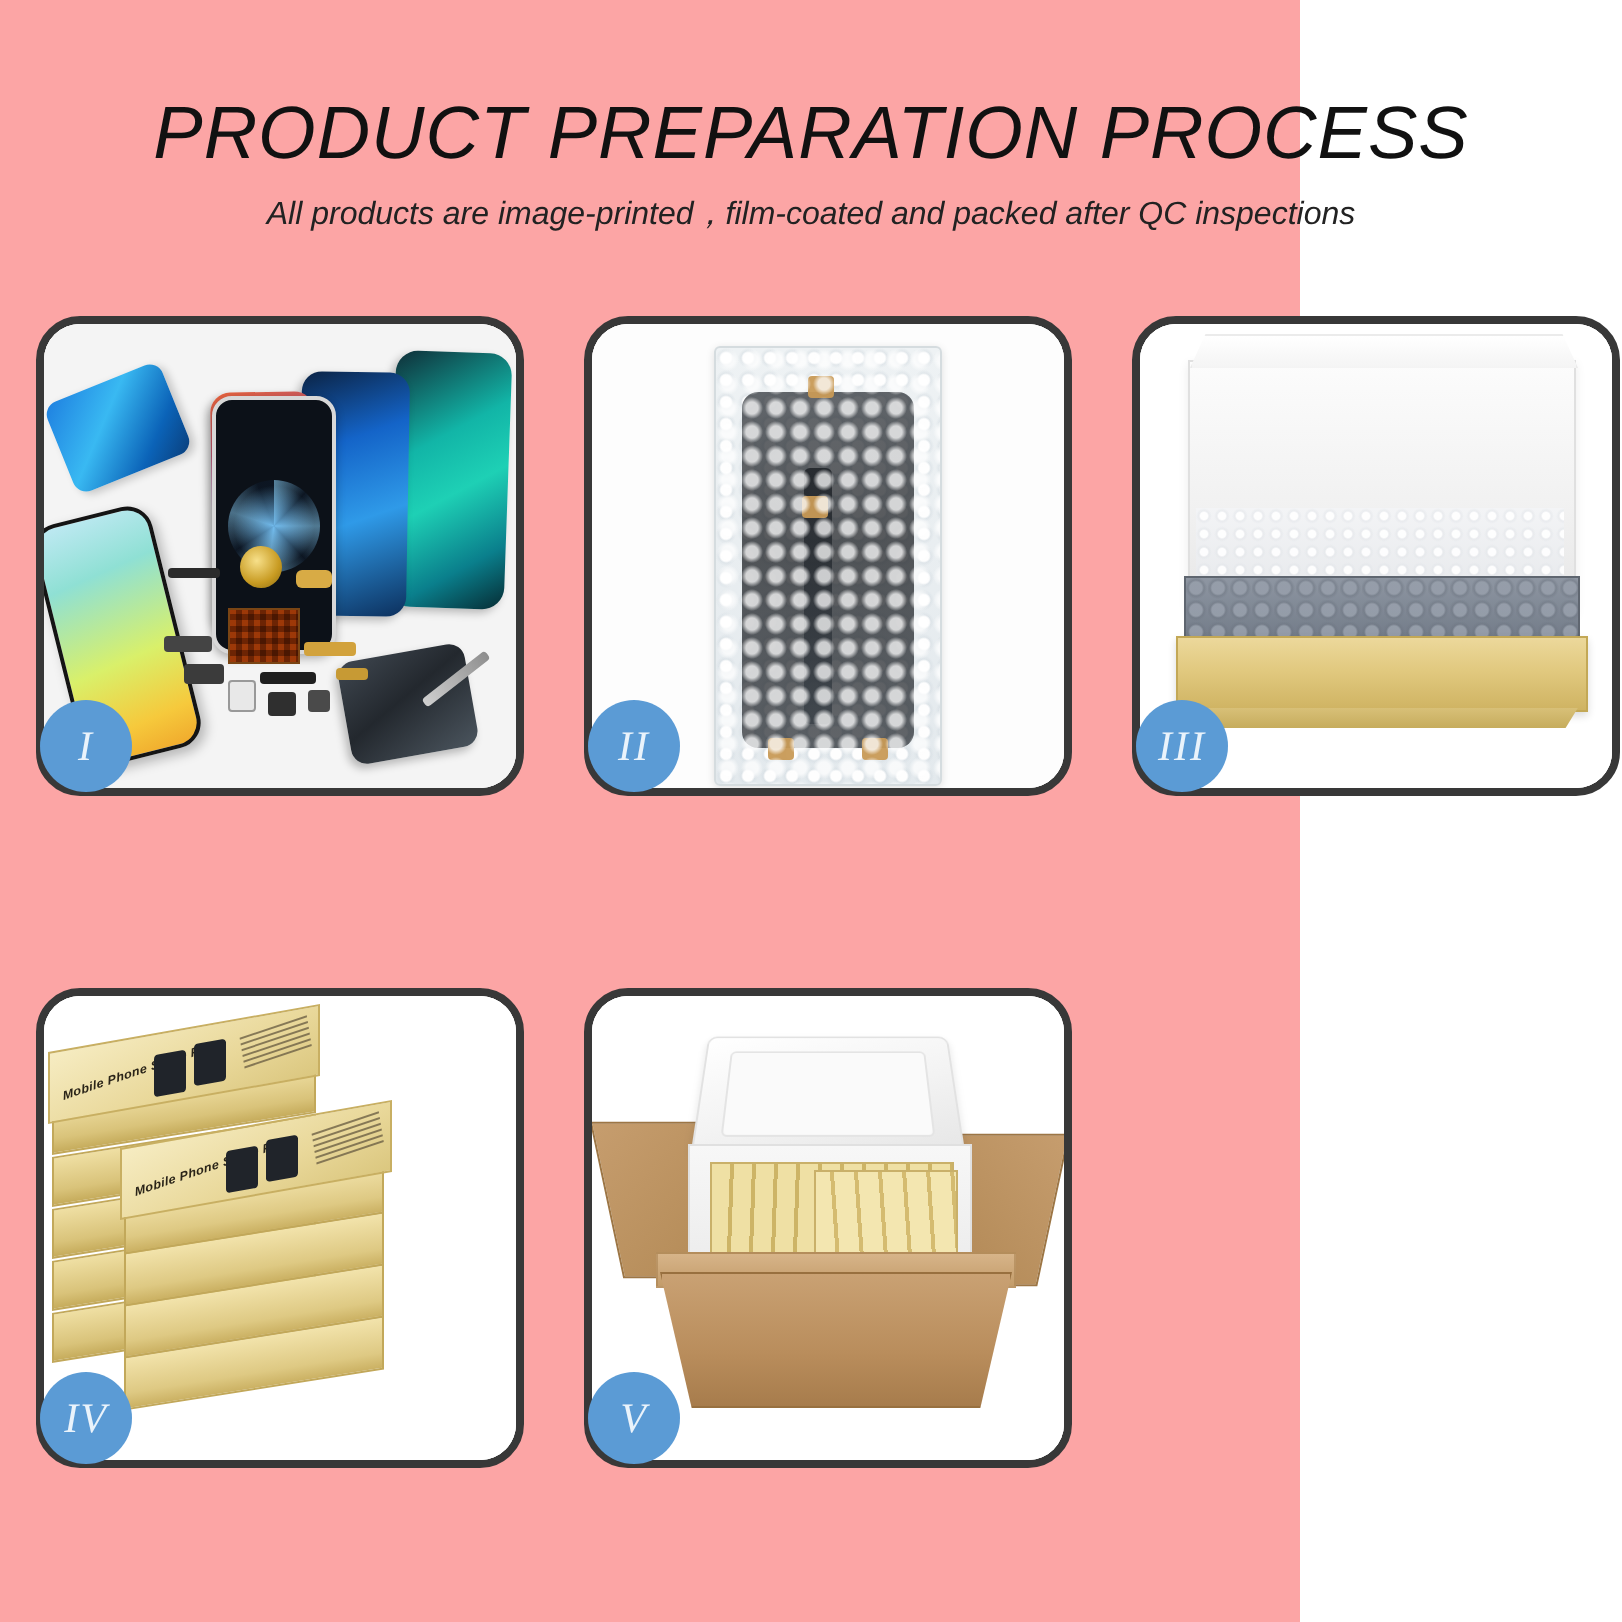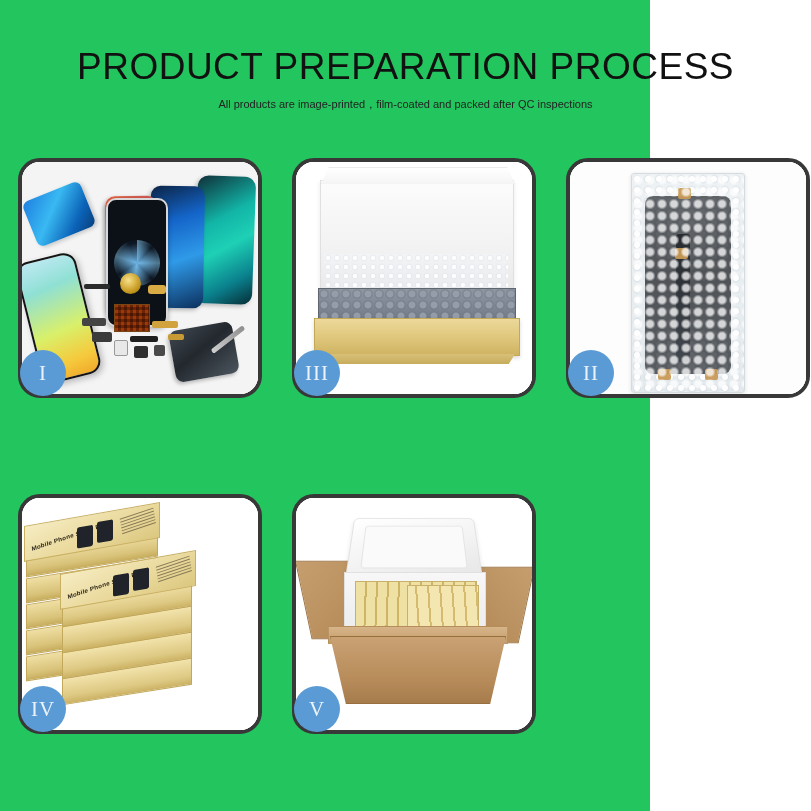--- a/index.html
+++ b/index.html
@@ -3,34 +3,34 @@
 <meta charset="utf-8">
 <style>
   html,body{margin:0;padding:0;}
   body{
     width:811px;height:811px;
     background:#ffffff;
     font-family:"Liberation Sans", sans-serif;
     overflow:hidden;
     position:relative;
   }
-  .page{position:relative;width:650px;height:811px;background:#22c55e;}
+  .page{position:relative;width:650px;height:811px;background:#fca5a5;font-style:italic;}
 
   
   .header{position:absolute;left:0;top:0;width:811px;text-align:center;}
   .title{
     margin:0;padding-top:48px;
     font-size:37px;letter-spacing:0.5px;
     font-weight:400;color:#111;
     font-family:"Liberation Sans", sans-serif;
     line-height:1.05;
   }
   .subtitle{
     margin:0;padding-top:10px;
-    font-size:11px;color:#222;font-weight:400;
+    font-size:16px;color:#222;font-weight:400;
     font-family:"Liberation Sans", sans-serif;
   }
 
   
   .grid{
     position:absolute;left:18px;top:158px;
     width:775px;height:575px;
     display:grid;
     grid-template-columns:244px 244px 244px;
     grid-template-rows:240px 240px;
@@ -375,44 +375,44 @@
           <span class="sm s9"></span>
           <span class="sm s10"></span>
           <div class="tweezer"></div>
         </div>
       </div>
       <div class="badge">I</div>
     </div>
 
     <div class="panel">
       <div class="panel-inner">
-        <div class="box3-bg">
-          <div class="lid3"></div>
-          <div class="foam3"></div>
-          <div class="tray3"></div>
-          <div class="base3"></div>
-        </div>
-      </div>
-      <div class="badge">III</div>
-    </div>
-
-    <div class="panel">
-      <div class="panel-inner">
         <div class="bubble-bg">
           <div class="bubble-pack">
             <div class="flex-strip"></div>
             <span class="tan-tab t1"></span>
             <span class="tan-tab t2"></span>
             <span class="tan-tab t3"></span>
             <span class="tan-tab t4"></span>
             <div class="bubble-over"></div>
           </div>
         </div>
       </div>
       <div class="badge">II</div>
+    </div>
+
+    <div class="panel">
+      <div class="panel-inner">
+        <div class="box3-bg">
+          <div class="lid3"></div>
+          <div class="foam3"></div>
+          <div class="tray3"></div>
+          <div class="base3"></div>
+        </div>
+      </div>
+      <div class="badge">III</div>
     </div>
 
     <div class="panel">
       <div class="panel-inner">
         <div class="stack-bg">
 
           <div class="lbox" style="left:4px;top:44px;"></div>
           <div class="lbox" style="left:4px;top:70px;"></div>
           <div class="lbox" style="left:4px;top:96px;"></div>
           <div class="lbox" style="left:4px;top:122px;"></div>

